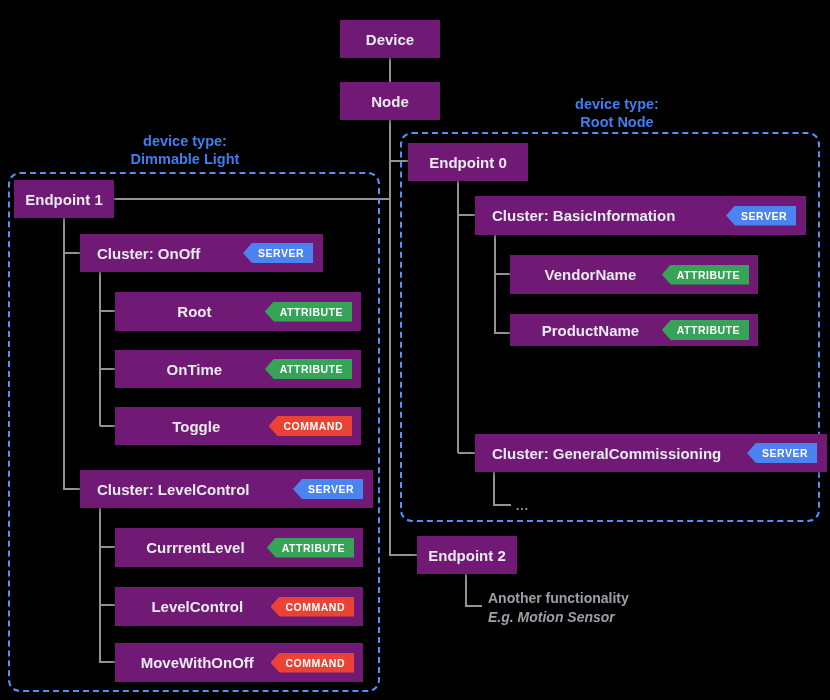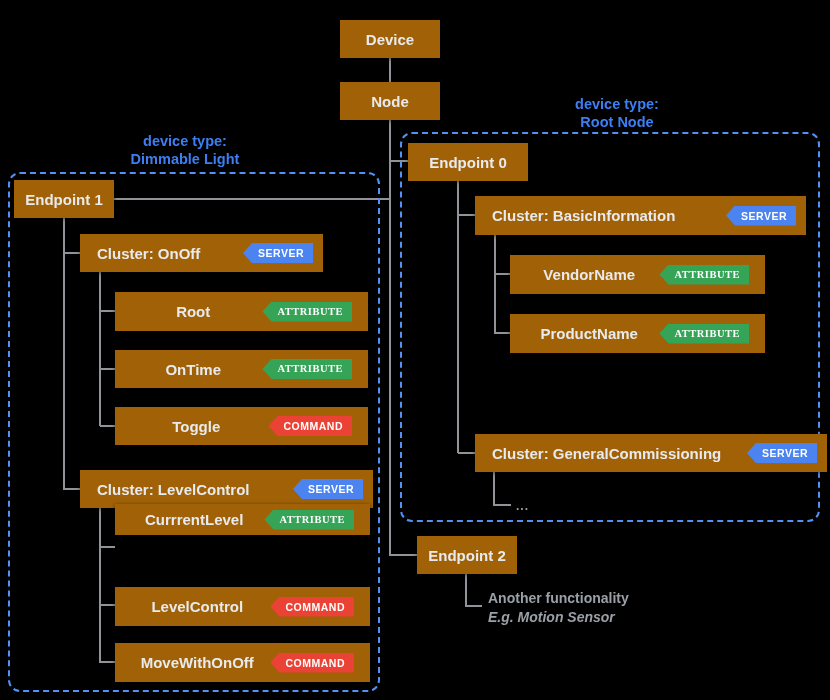--- a/index.html
+++ b/index.html
@@ -1,32 +1,32 @@
 <!DOCTYPE html>
 <html><head>
 <meta charset="utf-8">
 <style>
   html,body{margin:0;padding:0;background:#000;}
   #stage{position:relative;width:830px;height:700px;background:#000;overflow:hidden;
          font-family:"Liberation Sans",sans-serif;}
-  .box{position:absolute;height:38px;background:#a16207;border-radius:0;color:#e8eaed;
+  .box{position:absolute;height:38px;background:#701a75;border-radius:0;color:#e8eaed;
        display:flex;align-items:center;font-weight:bold;font-size:15px;
        box-shadow:0 1px 4px rgba(0,0,0,.55);}
   .box .lbl{white-space:nowrap;}
   .box.center{justify-content:center;}
   .box.cluster{padding:0 10px 0 17px;}
   .box.cluster .badge{margin-left:auto;}
-  .box.child{padding:0 16px 0 9px;}
+  .box.child{padding:0 9px 0 9px;}
   .box.child .lbl{flex:1;text-align:center;}
   .badge{flex:0 0 auto;height:20px;line-height:20px;padding:0 9px 0 15px;color:#fff;
          font-size:10.5px;font-weight:bold;letter-spacing:.5px;
          clip-path:polygon(9px 0,100% 0,100% 100%,9px 100%,0 50%);
          filter:drop-shadow(2px 2px 0 rgba(0,0,0,.4));}
   .badge.server{background:#4b84f0;}
-  .badge.attribute{background:#35a457;font-family:Liberation Serif, serif;}
+  .badge.attribute{background:#35a457;}
   .badge.command{background:#ea4335;}
   .ln{position:absolute;background:#909498;}
   .group{position:absolute;border:2px dashed #5291f7;border-radius:12px;}
   .caption{position:absolute;width:200px;color:#3d7ff2;font-weight:bold;font-size:14.5px;
            line-height:18px;text-align:center;}
   .note{position:absolute;color:#9aa0a6;font-size:14px;line-height:19px;font-weight:bold;}
   .note .em{font-style:italic;}
   .dots{position:absolute;color:#9aa0a6;font-size:12px;font-weight:bold;letter-spacing:1px;}
 </style>
 </head>
@@ -88,21 +88,21 @@
   </div>
 
   <div class="box cluster" style="left:475px;top:196px;width:304px;height:39px">
     <span class="lbl">Cluster: BasicInformation</span>
     <span class="badge server">SERVER</span>
   </div>
   <div class="box child" style="left:510px;top:255px;width:230px;height:39px">
     <span class="lbl">VendorName</span>
     <span class="badge attribute">ATTRIBUTE</span>
   </div>
-  <div class="box child" style="left:510px;top:314px;width:230px;height:39px">
+  <div class="box child" style="left:510px;top:314px;width:230px;height:32px">
     <span class="lbl">ProductName</span>
     <span class="badge attribute">ATTRIBUTE</span>
   </div>
 
   <div class="box cluster" style="left:475px;top:434px;width:325px">
     <span class="lbl">Cluster: GeneralCommissioning</span>
     <span class="badge server">SERVER</span>
   </div>
   <div class="dots" style="left:516px;top:499px">...</div>
 
@@ -124,21 +124,21 @@
   </div>
   <div class="box child" style="left:115px;top:407px;width:228px">
     <span class="lbl">Toggle</span>
     <span class="badge command">COMMAND</span>
   </div>
 
   <div class="box cluster" style="left:80px;top:470px;width:266px">
     <span class="lbl">Cluster: LevelControl</span>
     <span class="badge server">SERVER</span>
   </div>
-  <div class="box child" style="left:115px;top:504px;width:230px;height:31px">
+  <div class="box child" style="left:115px;top:528px;width:230px;height:39px">
     <span class="lbl">CurrrentLevel</span>
     <span class="badge attribute">ATTRIBUTE</span>
   </div>
   <div class="box child" style="left:115px;top:587px;width:230px;height:39px">
     <span class="lbl">LevelControl</span>
     <span class="badge command">COMMAND</span>
   </div>
   <div class="box child" style="left:115px;top:643px;width:230px;height:39px">
     <span class="lbl">MoveWithOnOff</span>
     <span class="badge command">COMMAND</span>

